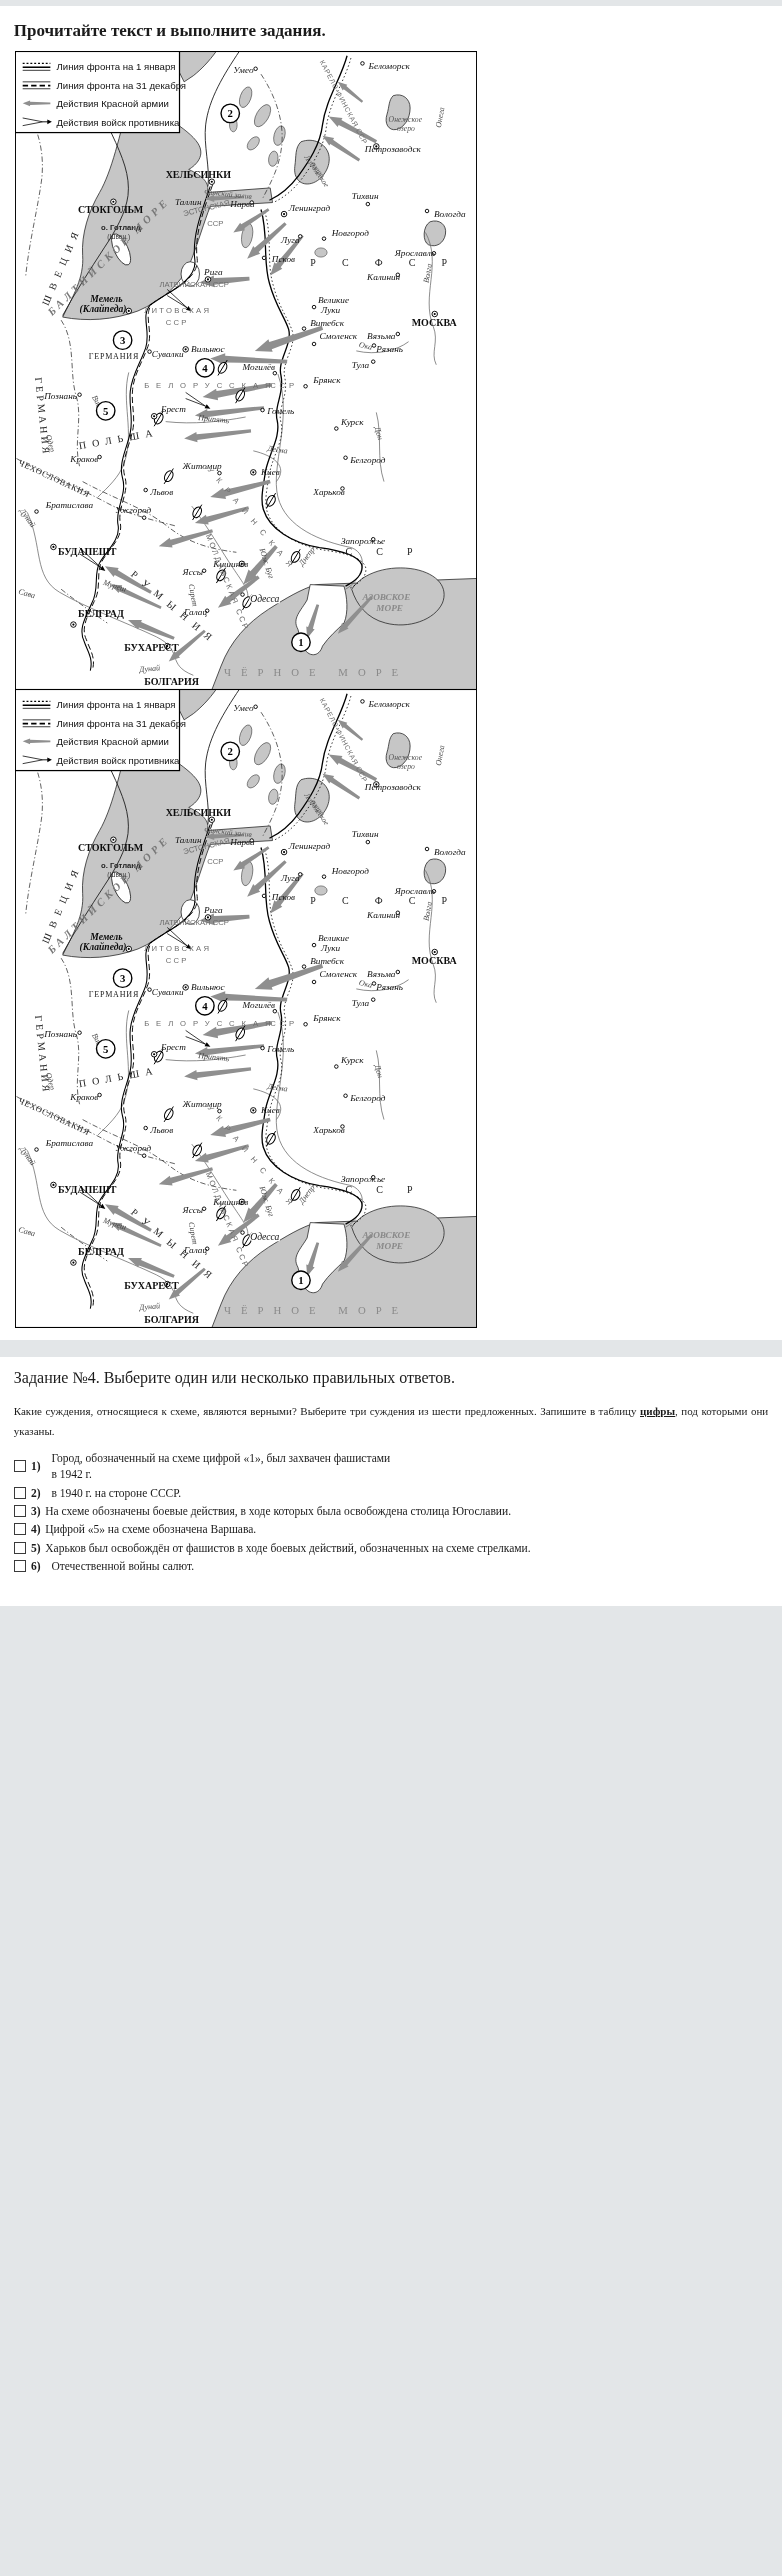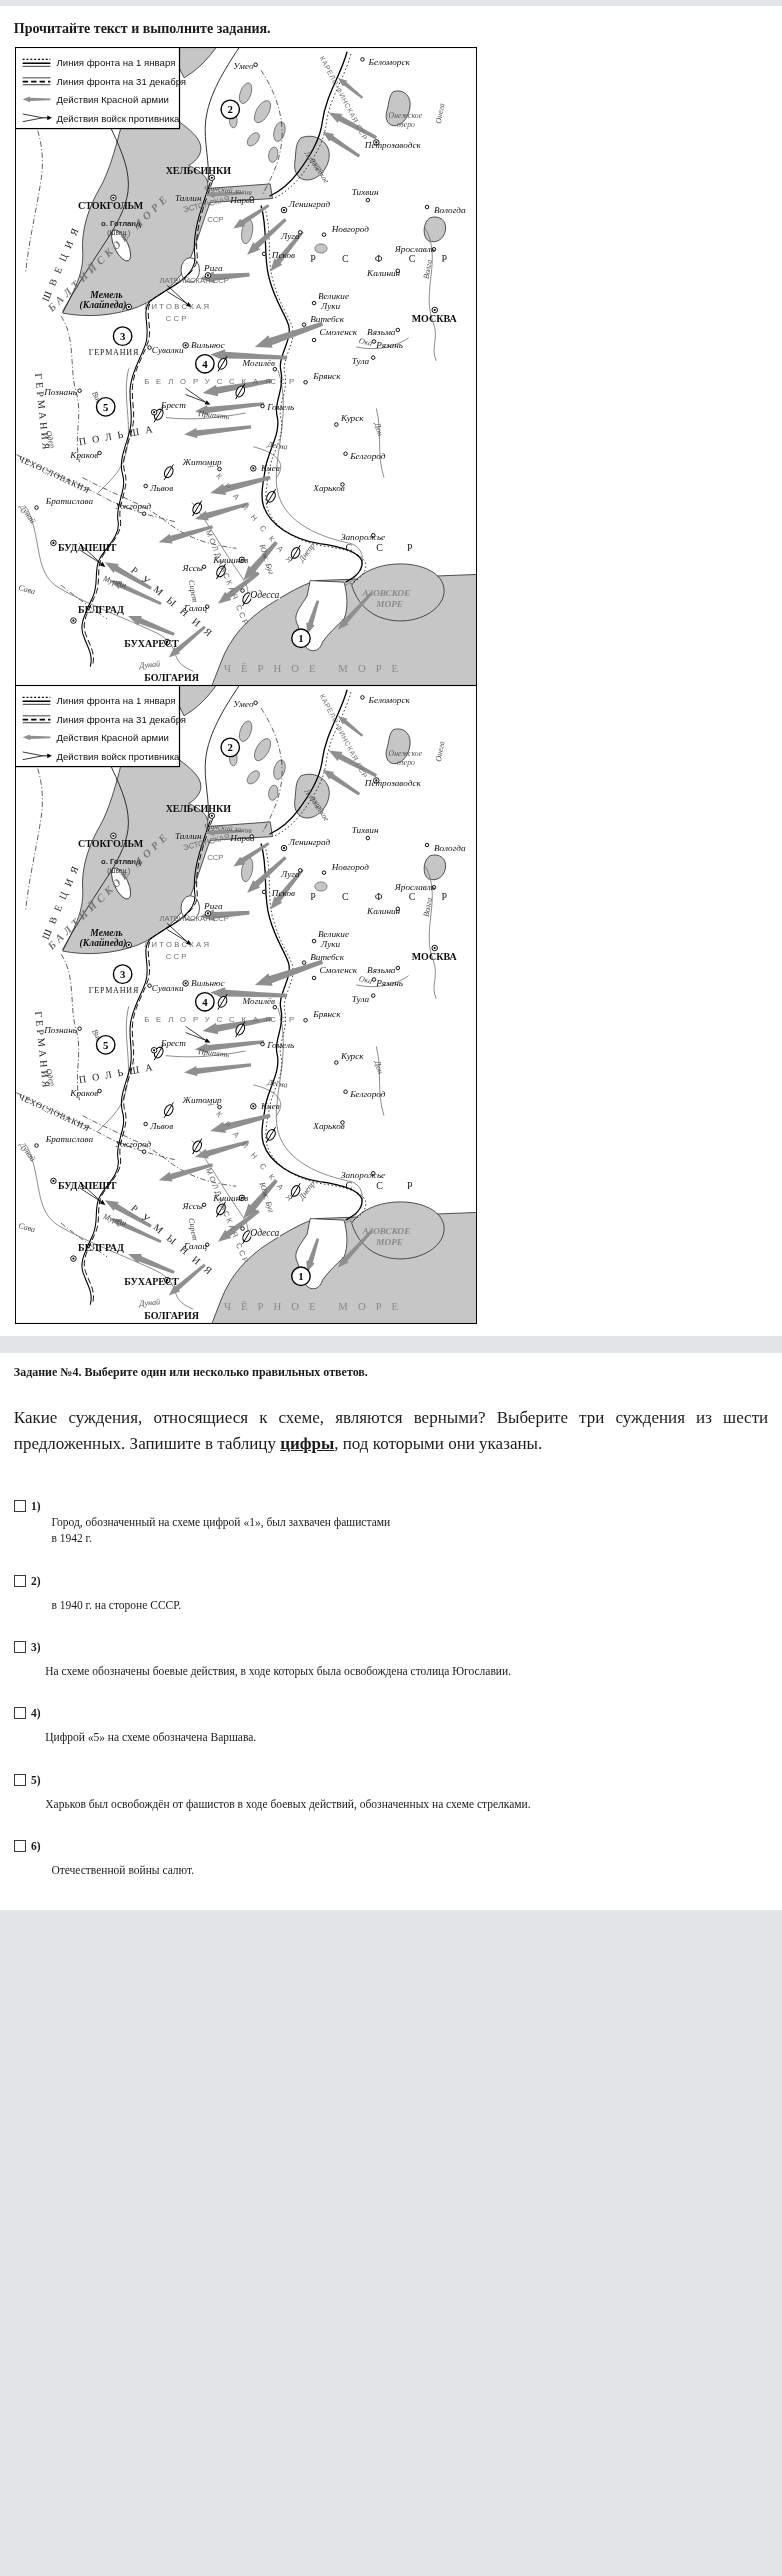--- a/index.html
+++ b/index.html
@@ -6,41 +6,41 @@
   body{
     width:782px;min-height:2576px;
     background:#e3e6e8;
     font-family:"Liberation Serif",serif;
     color:#1b1b1b;
     position:relative;
   }
   .sheet{background:#ffffff;width:782px;box-sizing:border-box;}
   .sheet-top{margin-top:6.1px;padding:15.3px 0 12.2px 0;}
   .page-title{
-    font-weight:bold;font-size:14px;margin:0 0 10px 13.8px;
+    font-weight:bold;font-size:17px;margin:0 0 10px 13.8px;
     font-family:"Liberation Serif",serif;
   }
   .maps{margin-left:14.5px;width:462px;}
   .map-frame{display:block;line-height:0;}
   .map-frame + .map-frame{margin-top:-1.5px;}
   .page-gap{height:17px;}
   .sheet-task{padding:12.2px 13.8px 32px 13.8px;}
-  .task-heading{font-weight:bold;font-size:12px;margin:0 0 25px 0;}
+  .task-heading{font-weight:normal;font-size:16px;margin:0 0 14px 0;}
   .task-question{
-    font-size:17px;line-height:26px;text-align:justify;margin:0 0 9.2px 0;
+    font-size:11px;line-height:20px;text-align:justify;margin:0 0 9.2px 0;
   }
   .task-question b u{font-weight:bold;}
   .options{display:flex;flex-direction:column;gap:2.3px;}
   .option-row{display:flex;align-items:center;font-size:11.5px;line-height:16px;}
   .checkbox{
     width:10px;height:10px;border:1.1px solid #3a3a3a;background:#fff;
     display:inline-block;flex:0 0 auto;margin-right:5.3px;
   }
   .opt-num{font-weight:bold;margin-right:4.6px;flex:0 0 auto;}
-  .opt-text{flex:1 1 auto;margin-top:48px;}
+  .opt-text{flex:1 1 auto;}
   .opt-text.multi{padding-left:6.1px;}
   .opt-text .stretch{text-align:justify;text-align-last:justify;}
   
   .m-city{font:italic 12px "Liberation Serif",serif;fill:#101010;}
   .m-cityw{font:italic 12.5px "Liberation Serif",serif;fill:#101010;paint-order:stroke;stroke:#fff;stroke-width:3px;}
   .m-cap{font:bold 13px "Liberation Serif",serif;fill:#0c0c0c;}
   .m-capi{font:italic bold 12.5px "Liberation Serif",serif;fill:#0c0c0c;}
   .m-reg{font:10px "Liberation Sans",sans-serif;fill:#6d6d6d;}
   .m-geo{font:13px "Liberation Serif",serif;fill:#222;}
   .m-geo3{font:10.5px "Liberation Serif",serif;fill:#222;letter-spacing:1px;}

